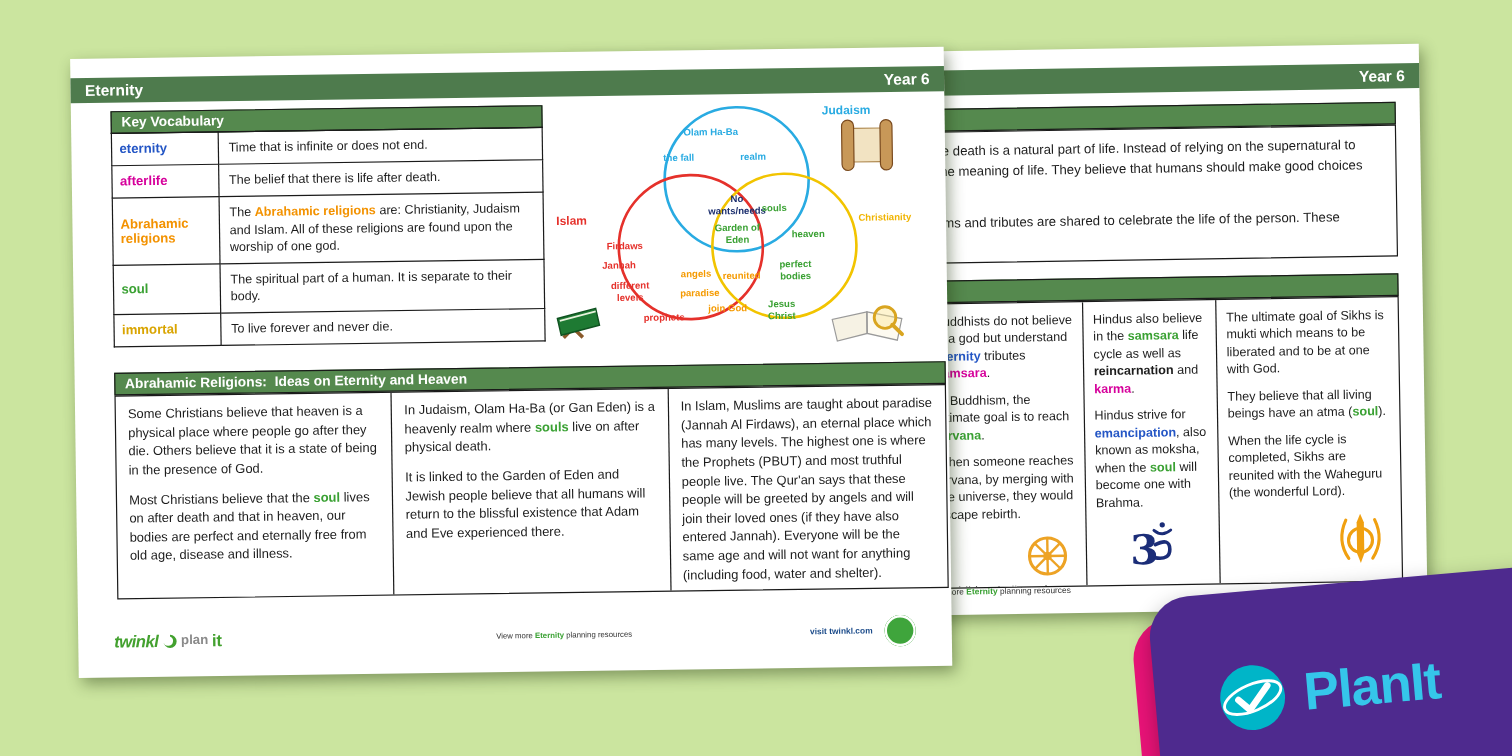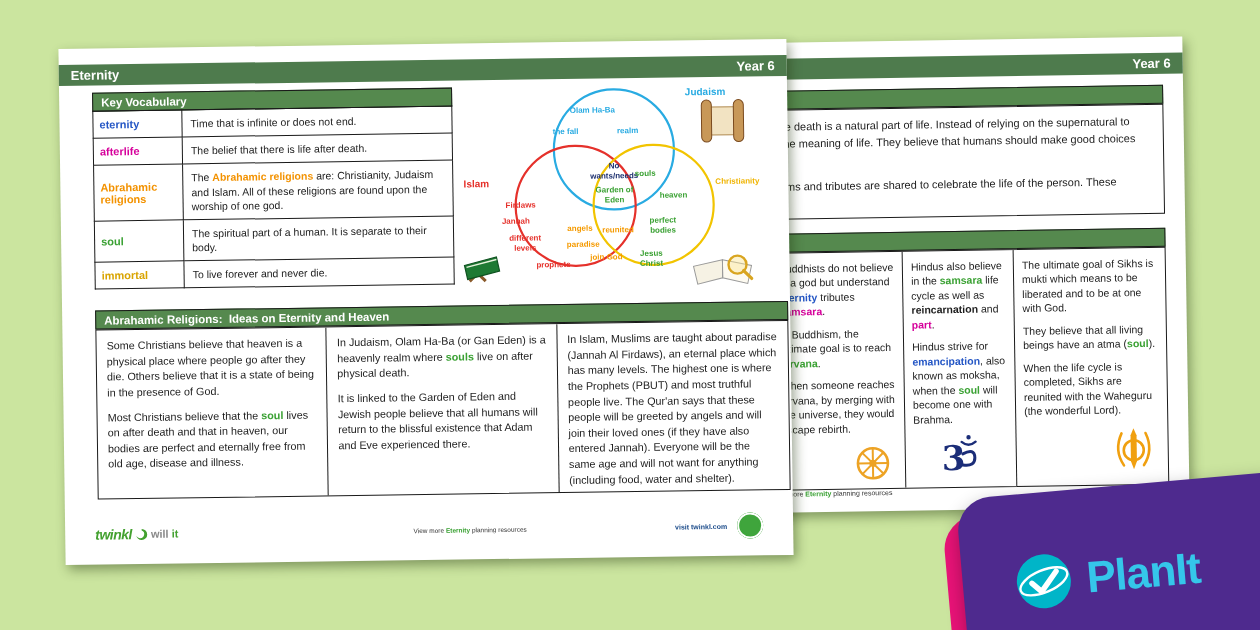--- a/index.html
+++ b/index.html
@@ -42,21 +42,21 @@
               display:grid;grid-template-columns:1fr 1fr 1fr;box-sizing:border-box;overflow:hidden;}
   .fcol{border-right:1px solid #1a1a1a;padding:8px 10px;font-size:10.8px;line-height:1.45;color:#1c1c1c;}
   .fcol:last-child{border-right:none;}
   .fcol p{margin:0 0 9px 0;}
 
   
   .footer-front{position:absolute;left:30px;right:30px;top:470px;height:32px;display:flex;align-items:center;}
   .logo-group{display:flex;align-items:center;gap:3px;width:170px;}
   .tw-script{color:#43a12f;font-weight:700;font-style:italic;font-size:14px;letter-spacing:-.5px;text-align:right;}
   .tw-plan{color:#8a8a8a;font-weight:700;font-size:11px;}
-  .tw-it{color:#43a12f;font-weight:700;font-size:11px;}
+  .tw-it{color:#43a12f;font-weight:700;font-size:14px;}
   .foot-center{flex:1;text-align:center;font-size:6.5px;color:#333;}
   .visit{font-size:7px;color:#1b4b8a;font-weight:700;margin-right:10px;}
   .badge{width:26px;height:26px;border-radius:50%;background:#3fa53c;box-shadow:inset 0 0 0 2px #fff,inset 0 0 0 4px #3fa53c;}
   .footer-back{position:absolute;left:0;right:0;top:448px;text-align:center;font-size:7px;color:#333;}
 
   
   .back-sec1{left:20px;top:48px;width:676px;}
   .humanist-box{position:absolute;left:20px;top:67px;width:676px;height:110px;border:1px solid #1a1a1a;
                 box-sizing:border-box;padding:8px 12px;font-size:11px;line-height:1.5;color:#1c1c1c;overflow:hidden;}
   .humanist-box p{margin:0 0 10px 0;}
@@ -123,21 +123,21 @@
                 <line x1="5" y1="20" x2="35" y2="20"></line>
               <line x1="9.4" y1="9.4" x2="30.6" y2="30.6"></line>
                 <line x1="30.6" y1="9.4" x2="9.4" y2="30.6"></line>
             </g>
           </svg>
         </div>
         <p><span>Buddhists believe that good karma will lead to a more favourable </span></p>
       </div>
 
       <div class="bcol">
-        <p><span>Hindus also believe in the </span><span class="c-green b">samsara</span><span> life cycle as well as </span><span class="b">reincarnation</span><span> and </span><span class="c-pink b">part</span><span>.</span></p>
+        <p><span>Hindus also believe in the </span><span class="c-green b">samsara</span><span> life cycle as well as </span><span class="b">reincarnation</span><span> and </span><span class="c-pink b">karma</span><span>.</span></p>
         <p><span>Hindus strive for </span><span class="c-blue b">emancipation</span><span>, also known as moksha, when the </span><span class="c-green b">soul</span><span> will become one with Brahma.</span></p>
         <div class="icon-row icon-center">
           <svg width="46" height="42" viewBox="0 0 46 42">
             <text x="4" y="36" font-size="34" font-weight="bold" fill="#1b2d78" font-family="DejaVu Serif, serif">3</text>
             <path d="M25 20 Q37 14 37 24 Q37 33 25 31" fill="none" stroke="#1b2d78" stroke-width="3" stroke-linecap="round"></path>
             <path d="M24 8 Q31 14 38 8" fill="none" stroke="#1b2d78" stroke-width="2.4" stroke-linecap="round"></path>
             <circle cx="31" cy="3.5" r="2.2" fill="#1b2d78"></circle>
           </svg>
         </div>
       </div>
@@ -269,21 +269,21 @@
         <p><span>In Islam, Muslims are taught about paradise (Jannah Al Firdaws), an eternal place which has many levels. The highest one is where the Prophets (PBUT) and most truthful people live. The Qur'an says that these people will be greeted by angels and will join their loved ones (if they have also entered Jannah). Everyone will be the same age and will not want for anything (including food, water and shelter).</span></p>
       </div>
     </div>
 
     <div class="footer-front">
       <div class="logo-group">
         <span class="tw-script">twinkl</span>
         <svg width="13" height="13" viewBox="0 0 13 13">
           <path d="M6.5 1 A5.5 5.5 0 1 1 1 6.5 A4 4 0 1 0 6.5 2.5 Z" fill="#43a12f"></path>
         </svg>
-        <span class="tw-plan">will</span>
+        <span class="tw-plan">plan</span>
           <span class="tw-it">it</span>
       </div>
       <div class="foot-center"><span>View more </span><span class="c-green b">Eternity</span><span> planning resources</span></div>
       <span class="visit">visit twinkl.com</span>
       <div class="badge"></div>
     </div>
   </div>
 
   <div class="brand">
     <div class="brand-pink"></div>

